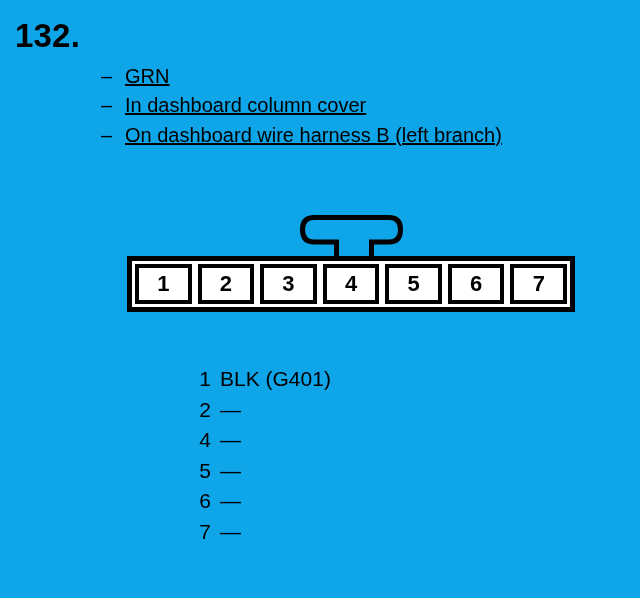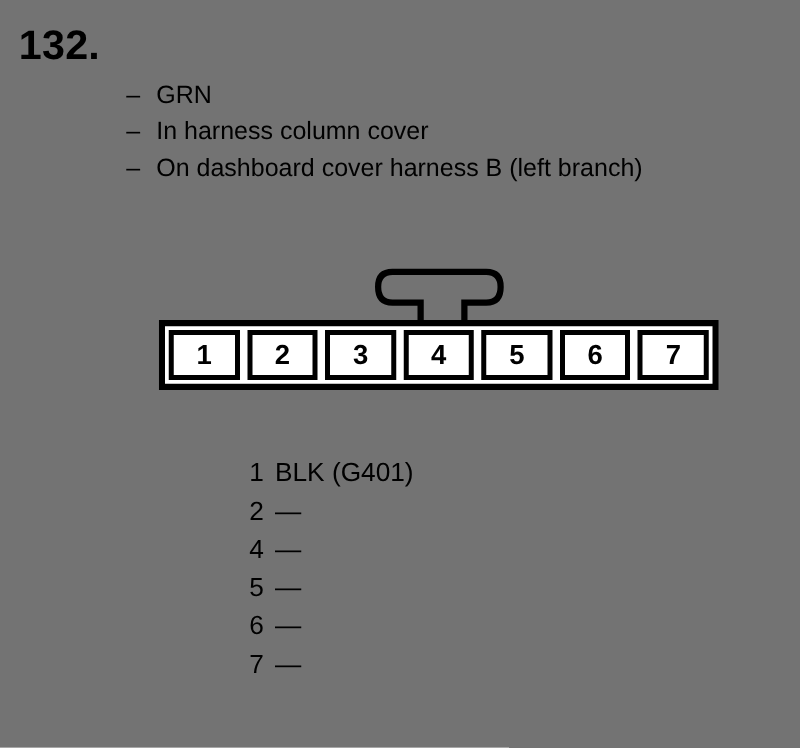--- a/index.html
+++ b/index.html
@@ -1,20 +1,20 @@
 <!DOCTYPE html>
 <html><head>
 <meta charset="utf-8">
 <style>
   html, body { margin: 0; padding: 0; }
   .page {
     position: relative;
     width: 640px;
     height: 598px;
-    background: #737373;
+    background: #0ea5e9;
     color: #000000;
     font-family: "Liberation Sans", sans-serif;
     overflow: hidden;
   }
 
   
   .title-row {
     position: absolute;
     left: 15px;
     top: 17px;
@@ -28,20 +28,21 @@
   }
 
   
   .notes {
     position: absolute;
     left: 101px;
     top: 62px;
     font-size: 20px;
     line-height: 29.3px;
     white-space: nowrap;
+    text-decoration: underline;
   }
   .note-line .dash {
     display: inline-block;
     width: 24px;
   }
 
   
   .latch-svg {
     position: absolute;
     left: 298px;
@@ -103,24 +104,24 @@
 
   <div class="title-row">
     <span>132.</span>
   </div>
 
   <div class="notes">
     <div class="note-line">
       <span class="dash">–</span><span>GRN</span>
     </div>
     <div class="note-line">
-      <span class="dash">–</span><span>In harness column cover</span>
+      <span class="dash">–</span><span>In dashboard column cover</span>
     </div>
     <div class="note-line">
-      <span class="dash">–</span><span>On dashboard cover harness B (left branch)</span>
+      <span class="dash">–</span><span>On dashboard wire harness B (left branch)</span>
     </div>
   </div>
 
   <svg class="latch-svg" viewBox="0 0 107 47" xmlns="http://www.w3.org/2000/svg">
     <path d="M 38.5 47 V 29 H 16 Q 4.5 29 4.5 16.5 Q 4.5 4.5 16 4.5 H 91 Q 102.5 4.5 102.5 16.5 Q 102.5 29 91 29 H 73.5 V 47" fill="none" stroke="#000" stroke-width="5"></path>
   </svg>
 
   <div class="connector-body">
     <div class="cavity">
         <span>1</span>

